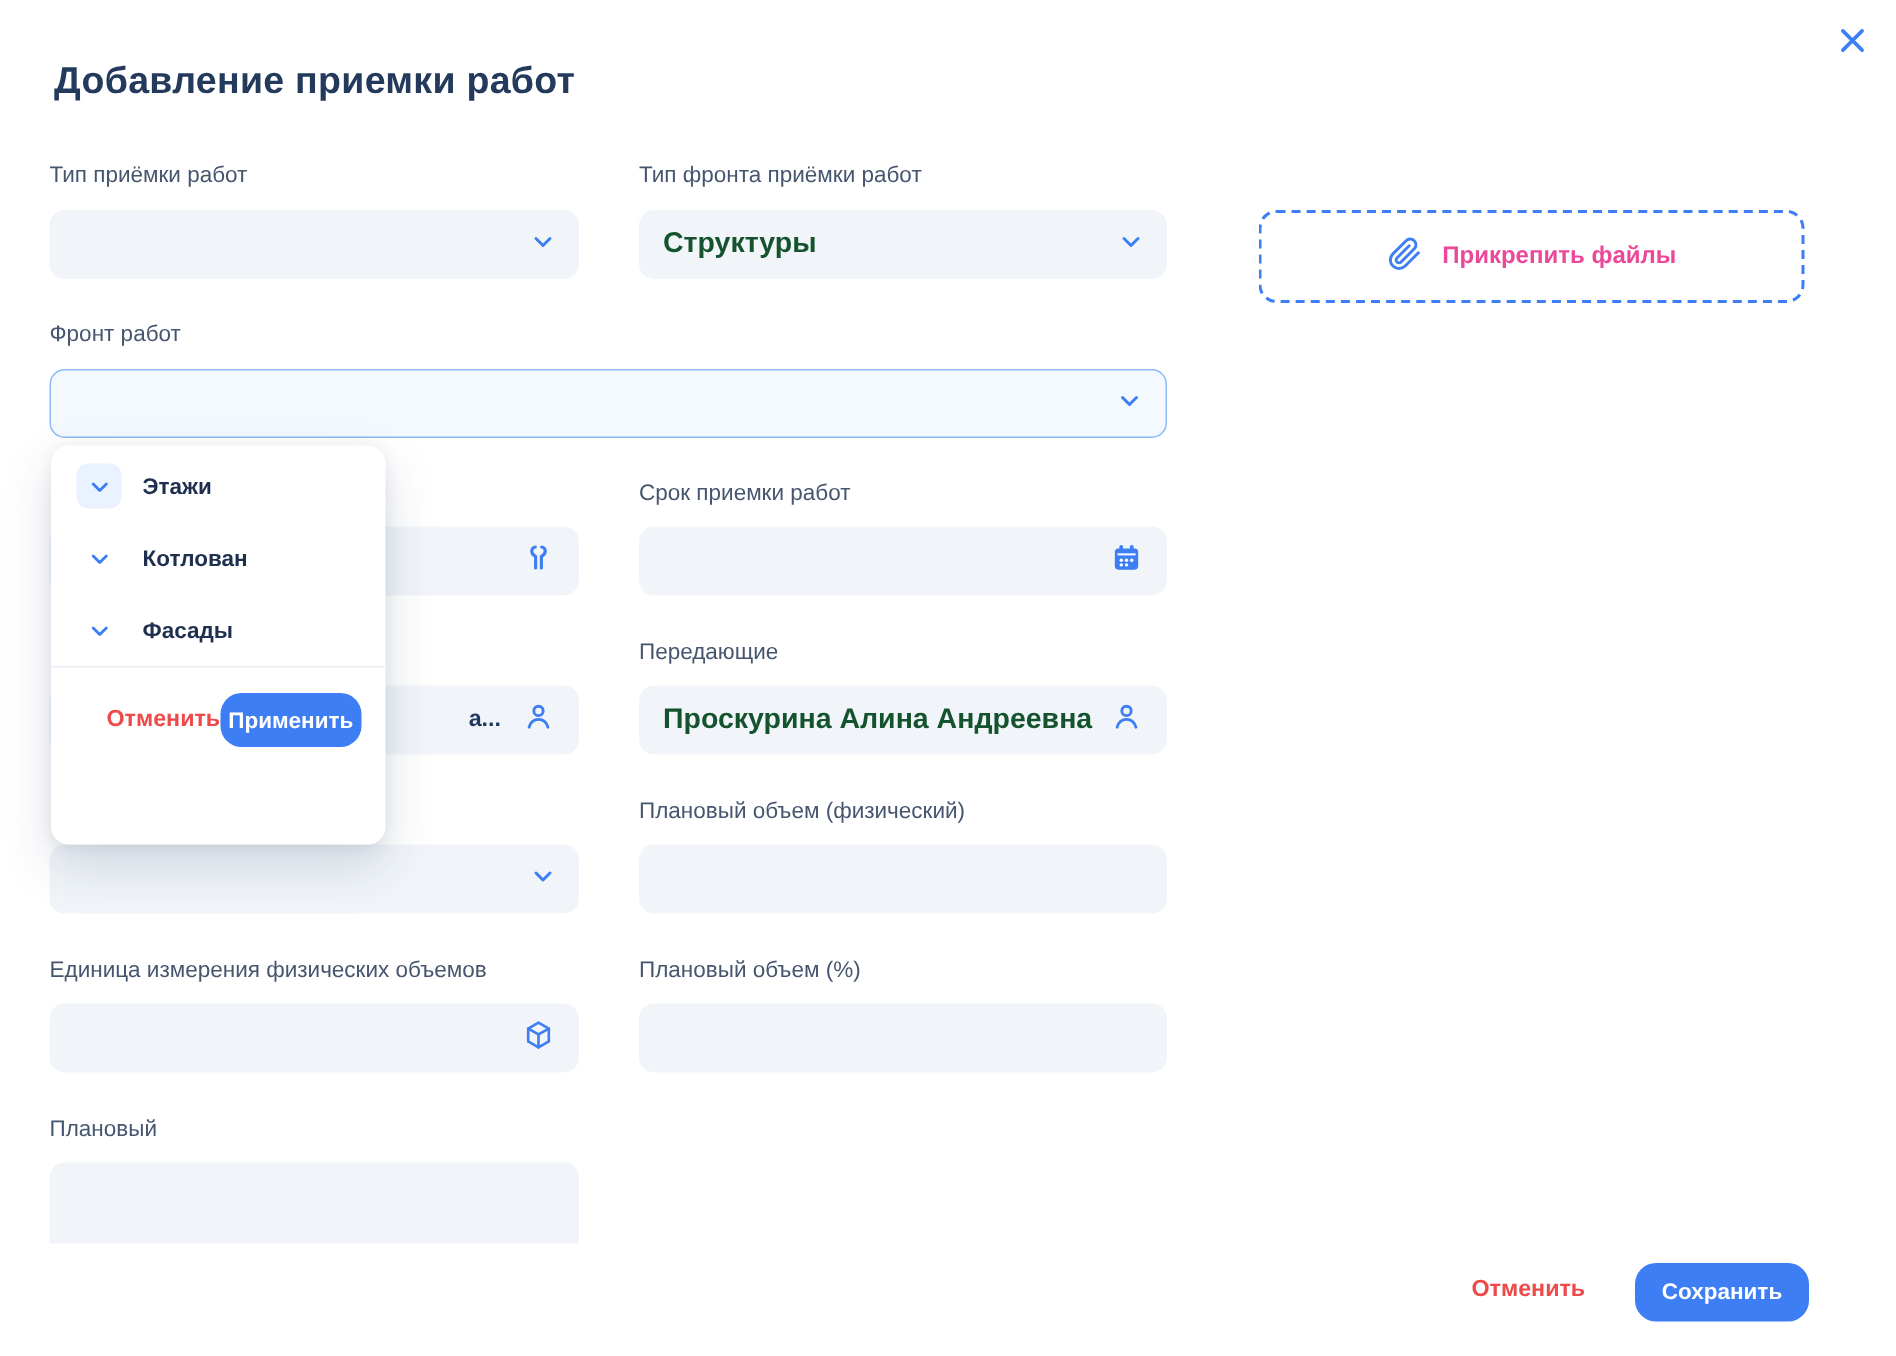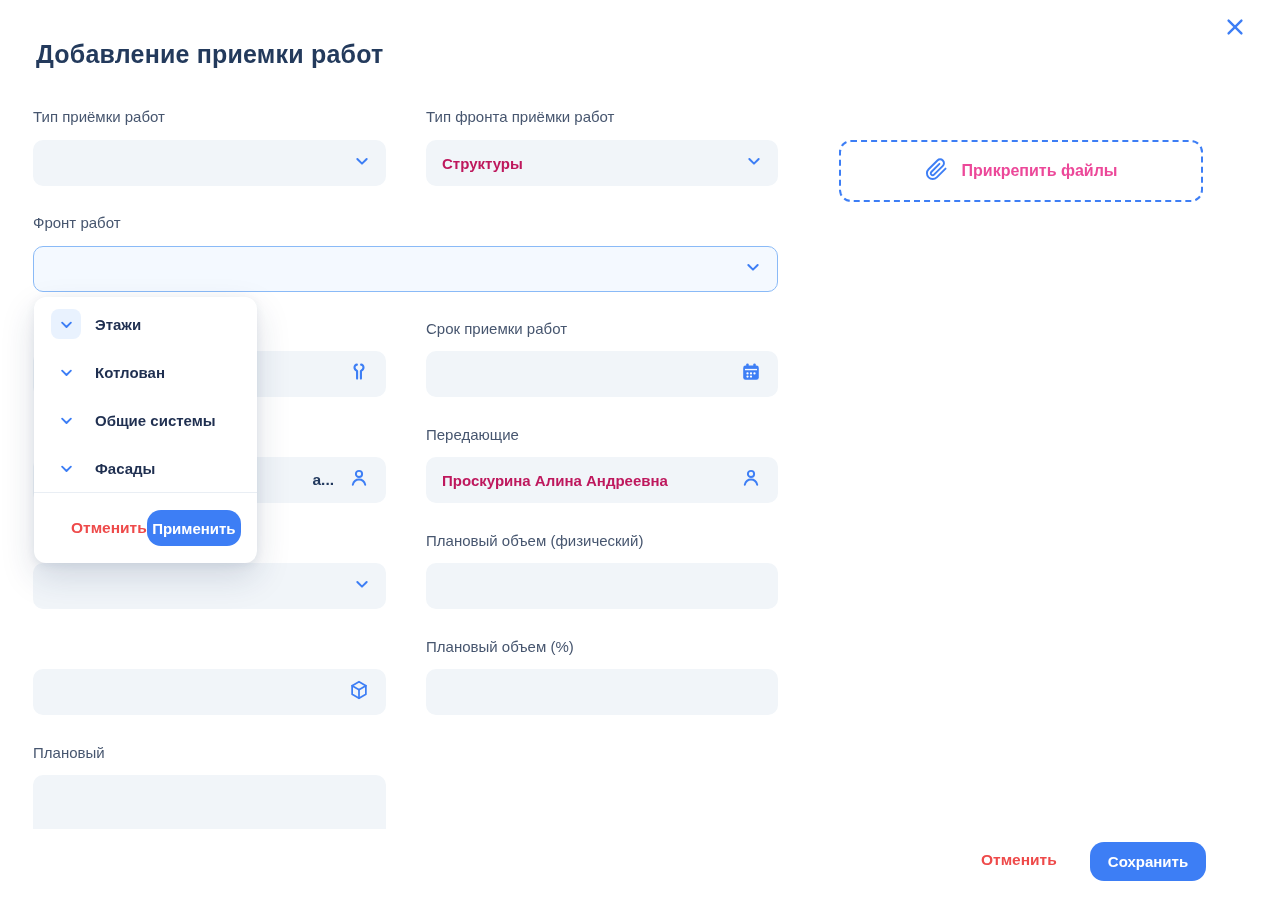--- a/index.html
+++ b/index.html
@@ -6,21 +6,21 @@
   body { background:#fff; font-family:"Liberation Sans", sans-serif; }
   .canvas { position:relative; width:1264px; height:904px; background:#ffffff; overflow:hidden; }
 
   .title { position:absolute; left:36px; top:40px; font-size:25px; font-weight:700; color:#233A5C; letter-spacing:.2px; }
 
   .close-btn { position:absolute; left:1222px; top:15px; width:26px; height:26px; background:none; border:none; cursor:pointer; display:flex; align-items:center; justify-content:center; }
 
   .lbl { position:absolute; font-size:15px; color:#47566F; white-space:nowrap; }
 
   .fld { position:absolute; height:46px; background:#F1F5F9; border-radius:10px; display:flex; align-items:center; padding:0 16px; }
-  .fld .value { font-size:15px; font-weight:700; color:#be185d; white-space:nowrap; }
+  .fld .value { font-size:19px; font-weight:700; color:#14532d; white-space:nowrap; }
   .fld .spacer { flex:1; }
   .fld.focused { background:#F4F9FF; border:1.5px solid #8ABAF7; }
   .fld svg { flex:none; }
   .frag { font-size:15.5px; font-weight:700; color:#22395E; margin-right:14px; }
 
   .attach-btn { position:absolute; left:839px; top:140px; width:364px; height:62px; background:#fff; border:2px dashed #3D7EF5; border-radius:12px; display:flex; align-items:center; justify-content:center; gap:14px; cursor:pointer; }
   .attach-btn .alabel { font-size:16px; font-weight:700; color:#ec4899; }
 
   .panel { position:absolute; left:34px; top:297px; width:223px; height:266px; background:#fff; border-radius:12px; box-shadow:0 14px 34px rgba(25,49,89,.15), 0 2px 10px rgba(25,49,89,.08); z-index:10; padding-top:3px; }
   .pnl-item { height:48px; display:flex; align-items:center; padding-left:17px; cursor:pointer; }
@@ -152,20 +152,21 @@
           <path d="M5 9l7 7 7-7"></path>
         </svg>
     </span>
   </div>
 
   <div class="lbl" style="left:426px; top:532px;">Плановый объем (физический)</div>
   <div class="fld" style="left:426px; top:563px; width:352px;">
     <span class="value"></span>
   </div>
 
+  <div class="lbl" style="left:33px; top:638px;">Единица измерения физических объемов</div>
   <div class="fld" style="left:33px; top:669px; width:353px; justify-content:flex-end;">
     <span>
       <svg width="22" height="22" viewBox="0 0 24 24" fill="none" stroke="#3D7EF5" stroke-width="1.9" stroke-linecap="round" stroke-linejoin="round">
           <path d="M12 3l7.5 4.3v9.4L12 21l-7.5-4.3V7.3z"></path>
           <path d="M4.5 7.3L12 11.6l7.5-4.3"></path>
           <path d="M12 11.6V21"></path>
         </svg>
     </span>
   </div>
 
@@ -193,28 +194,20 @@
           </svg>
       </span>
       <span class="ilabel">Котлован</span>
     </div>
     <div class="pnl-item">
       <span class="chev-box">
         <svg width="15" height="15" viewBox="0 0 24 24" fill="none" stroke="#3D7EF5" stroke-width="3" stroke-linecap="round" stroke-linejoin="round">
             <path d="M5 9l7 7 7-7"></path>
           </svg>
       </span>
-      <span class="ilabel">Общие системы</span>
-    </div>
-    <div class="pnl-item">
-      <span class="chev-box">
-        <svg width="15" height="15" viewBox="0 0 24 24" fill="none" stroke="#3D7EF5" stroke-width="3" stroke-linecap="round" stroke-linejoin="round">
-            <path d="M5 9l7 7 7-7"></path>
-          </svg>
-      </span>
       <span class="ilabel">Фасады</span>
     </div>
     <div class="pnl-div"></div>
     <div class="pnl-footer">
       <button class="link-red">Отменить</button>
       <button class="btn-blue apply-btn">Применить</button>
     </div>
   </div>
 
   <button class="link-red footer-cancel">Отменить</button>

